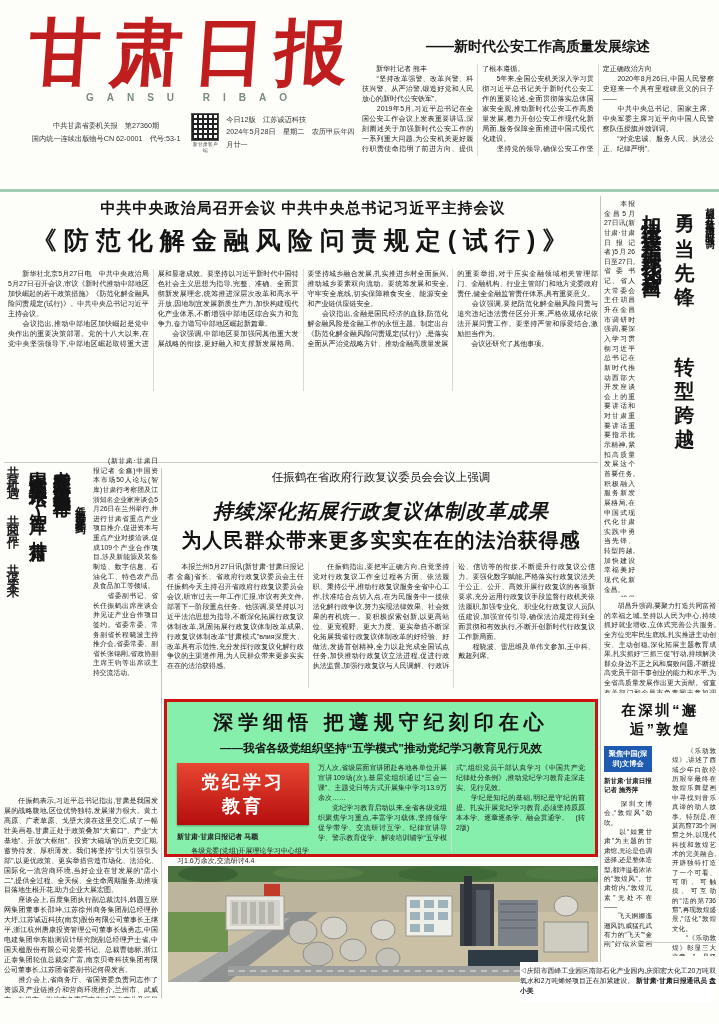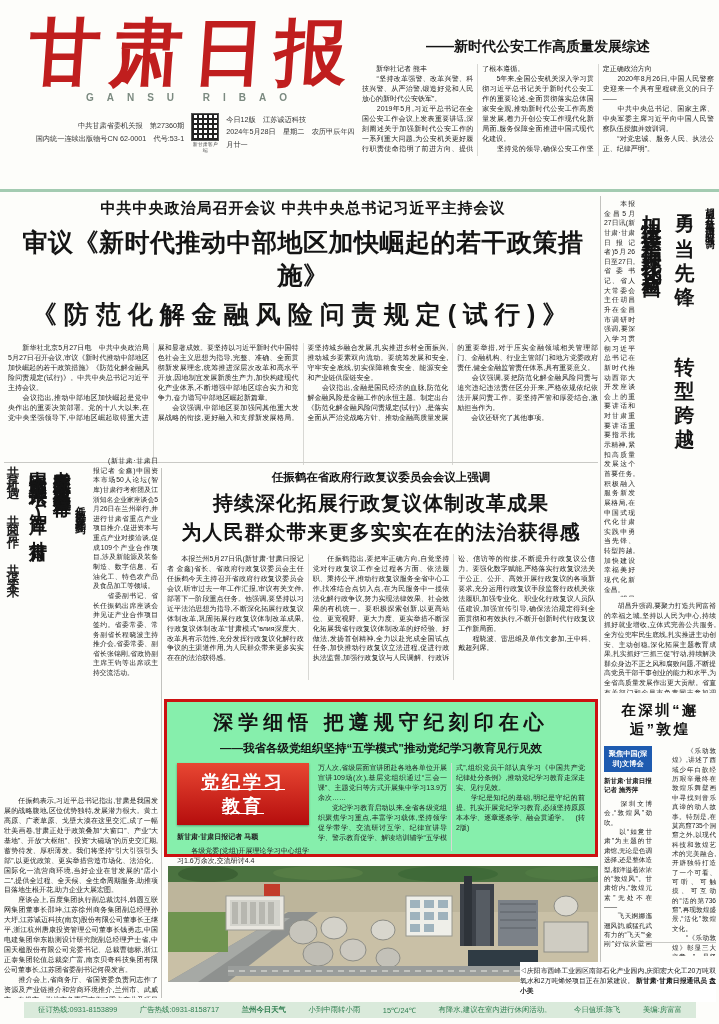--- a/index.html
+++ b/index.html
@@ -20,59 +20,59 @@
   .qr{width:26px;height:26px;border:1px solid #555;
       background-image:repeating-linear-gradient(0deg,#222 0 2px,transparent 2px 5px),
                        repeating-linear-gradient(90deg,#222 0 2px,#fff 2px 5px);}
   .qr-cap{font-size:5px;color:#555;text-align:center;}
   
   .h-police{font-size:25px;font-weight:900;letter-spacing:1px;color:#000;}
   .h-police-sub{font-size:14px;font-weight:bold;margin-top:22px;}
   .h-kicker{font-size:15px;font-weight:bold;letter-spacing:1px;}
   .h-big1{font-size:25px;font-weight:900;margin-top:8px;letter-spacing:0.5px;}
   .h-big2{font-size:25px;font-weight:900;margin-top:6px;letter-spacing:7px;}
-  .h-review-k{font-size:11.5px;font-weight:bold;}
+  .h-review-k{font-size:11.5px;font-weight:normal;}
   .h-review{font-size:20px;font-weight:900;line-height:1.45;letter-spacing:1px;}
   .rule-green{background:#a3cbb1;height:3px;}
   .rule-thin{background:#c9c9c5;height:1px;}
   .vline{width:1px;background:#c2c2be;}
   
   .hu-heads{writing-mode:vertical-rl;text-orientation:upright;}
   .hu-kicker{font-size:9.5px;font-weight:bold;letter-spacing:3px;padding-left:4px;}
   .hu-h1{font-size:20px;font-weight:900;letter-spacing:24px;padding-left:6px;}
   .hu-h2{font-size:20px;font-weight:900;letter-spacing:5px;}
   
   .slogan{font-size:12.5px;font-weight:bold;letter-spacing:7px;color:#222;}
   .forum-h{font-size:18px;font-weight:900;letter-spacing:2px;}
   .forum-sub{font-size:10.5px;font-weight:bold;padding-top:42px;letter-spacing:2px;}
   
   .redbox{border:3px solid #cc1111;background:#86efac;padding:7px 10px 6px 10px;box-sizing:border-box;}
   .disc-title{font-size:20px;font-weight:900;letter-spacing:5px;}
   .disc-sub{font-size:11.5px;font-weight:bold;margin-top:5px;}
   .badge-red{background:linear-gradient(180deg,#e84732,#b50d0d);color:#fff;font-size:18px;font-weight:900;
-             letter-spacing:3px;text-align:center;padding:7px 16px;box-shadow:0 1px 2px rgba(0,0,0,.35);text-decoration:underline;}
+             letter-spacing:3px;text-align:center;padding:7px 16px;box-shadow:0 1px 2px rgba(0,0,0,.35);}
   .byline{font-size:7px;font-weight:bold;color:#222;}
   
   .dh-title{font-size:14.5px;font-weight:900;letter-spacing:2.5px;}
   .badge-blue{background:#1e5bb0;color:#fff;font-size:7.2px;font-weight:bold;padding:3px 2px;text-align:center;}
   
   .footer{background:#daeadb;color:#2e7d4f;font-size:7.4px;display:flex;align-items:center;
           justify-content:space-between;padding:0 14px;box-sizing:border-box;}
   .caption{font-size:6.8px;line-height:1.5;text-align:justify;background:#fff;}
 </style>
 </head>
 <body>
 
 <div class="page">
 
   <div class="abs" style="left:28px;top:14px;width:330px;">
     <div class="logo center">甘肃日报</div>
     <div class="romanized center" style="margin-top:2px;">GANSU RIBAO</div>
     <div style="display:flex;align-items:center;gap:7px;margin-top:10px;">
-      <div class="mh-info" style="width:178px;text-align:right;">
+      <div class="mh-info" style="width:178px;text-align:center;">
         <div>中共甘肃省委机关报　第27360期</div>
         <div>国内统一连续出版物号CN 62-0001　代号:53-1</div>
       </div>
       <div>
         <div class="qr"></div>
         <div class="qr-cap">新甘肃客户端</div>
       </div>
       <div class="mh-info">
         <div>今日12版　江苏诚迈科技</div>
         <div>2024年5月28日　星期二　农历甲辰年四月廿一</div>
@@ -91,21 +91,20 @@
 　　中共中央总书记、国家主席、中央军委主席习近平向中国人民警察队伍授旗并致训词。
 　　“对党忠诚、服务人民、执法公正、纪律严明”。
 　　字字千钧,重若泰山,激励着全国公安机关和公安队伍更好履行职责使命,续写新的荣光。
 　　政治建设,固本培元。如何从政治上建设和掌握公安机关,从根本上确保公安队伍绝对忠诚可靠?　(转7版)</div>
   </div>
 
   <div class="abs rule-green" style="left:0;top:189px;width:719px;"></div>
 
   <div class="abs" style="left:8px;top:199px;width:590px;">
     <div class="h-kicker center">中共中央政治局召开会议 中共中央总书记习近平主持会议</div>
-    <div class="h-big1 center">审议《新时代推动中部地区加快崛起的若干政策措施》</div>
     <div class="h-big2 center">《防范化解金融风险问责规定(试行)》</div>
     <div class="bt cols4" style="height:122px;margin-top:12px;">　　新华社北京5月27日电　中共中央政治局5月27日召开会议,审议《新时代推动中部地区加快崛起的若干政策措施》《防范化解金融风险问责规定(试行)》。中共中央总书记习近平主持会议。
 　　会议指出,推动中部地区加快崛起是党中央作出的重要决策部署。党的十八大以来,在党中央坚强领导下,中部地区崛起取得重大进展和显著成效。要坚持以习近平新时代中国特色社会主义思想为指导,完整、准确、全面贯彻新发展理念,统筹推进深层次改革和高水平开放,因地制宜发展新质生产力,加快构建现代化产业体系,不断增强中部地区综合实力和竞争力,奋力谱写中部地区崛起新篇章。
 　　会议强调,中部地区要加强同其他重大发展战略的衔接,更好融入和支撑新发展格局。要坚持城乡融合发展,扎实推进乡村全面振兴,推动城乡要素双向流动。要统筹发展和安全,守牢安全底线,切实保障粮食安全、能源安全和产业链供应链安全。
 　　会议指出,金融是国民经济的血脉,防范化解金融风险是金融工作的永恒主题。制定出台《防范化解金融风险问责规定(试行)》,是落实全面从严治党战略方针、推动金融高质量发展的重要举措,对于压实金融领域相关管理部门、金融机构、行业主管部门和地方党委政府责任,健全金融监管责任体系,具有重要意义。
 　　会议强调,要把防范化解金融风险问责与追究违纪违法责任区分开来,严格依规依纪依法开展问责工作。要坚持严管和厚爱结合,激励担当作为。
 　　会议还研究了其他事项。</div>
   </div>
   <div class="abs rule-thin" style="left:4px;top:462px;width:594px;"></div>
 
@@ -132,21 +131,21 @@
     <div class="bt" style="flex:1;font-size:6.8px;">　　(新甘肃·甘肃日报记者 金鑫)中国资本市场50人论坛(智库)甘肃行考察团及江浙知名企业家座谈会5月26日在兰州举行,并进行甘肃省重点产业项目推介,促进资本与重点产业对接洽谈,促成109个产业合作项目,涉及新能源及装备制造、数字信息、石油化工、特色农产品及食品加工等领域。
 　　省委副书记、省长任振鹤出席座谈会并见证产业合作项目签约。省委常委、常务副省长程晓波主持推介会,省委常委、副省长张锦刚,省政协副主席王钧等出席或主持交流活动。</div>
   </div>
   <div class="abs bt" style="left:4px;top:796px;width:154px;height:202px;">　　任振鹤表示,习近平总书记指出,甘肃是我国发展的战略腹地,区位优势独特,发展潜力很大。黄土高原、广袤草原、戈壁大漠在这里交汇,成了一幅壮美画卷,甘肃正处于政策叠加“大窗口”、产业“大基地”、开放“大枢纽”、投资“大磁场”的历史交汇期,蓄势待发、厚积薄发。我们将坚持“引大引强引头部”,以更优政策、更实举措营造市场化、法治化、国际化一流营商环境,当好企业在甘发展的“店小二”,提供全过程、全天候、全生命周期服务,助推项目落地生根开花,助力企业大展宏图。
 　　座谈会上,百度集团执行副总裁沈抖,韩圆互联网集团董事长邵坤,江苏徐州商务集团副总经理孙大圩,江苏诚迈科技(南京)股份有限公司董事长王继平,浙江杭州唐康投资管理公司董事长钱勇志,中国电建集团华东勘测设计研究院副总经理尹士省,中国天楹股份有限公司党委书记、总裁曹德标,浙江正泰集团轮值总裁栾广富,南京贝奇科技集团有限公司董事长,江苏团省委副书记何畏发言。
 　　推介会上,省商务厅、省国资委负责同志作了资源及产业链推介和营商环境推介,兰州市、武威市、白银市、张掖市负责同志作了重点产业及项目推介,现场介绍了当地产业优势、投资环境和合作愿景,中国天楹股份有限公司党委书记、总裁曹德标,浙江正泰集团轮值总裁栾广富介绍了企业在甘投资发展情况。</div>
   <div class="abs vline" style="left:161px;top:468px;height:530px;"></div>
 
   <div class="abs" style="left:167px;top:470px;width:428px;">
     <div class="h-review-k center">任振鹤在省政府行政复议委员会会议上强调</div>
-    <div class="h-review center" style="margin-top:4px;">持续深化拓展行政复议体制改革成果</div>
+    <div class="h-review center" style="margin-top:12px;font-style:italic;">持续深化拓展行政复议体制改革成果</div>
     <div class="h-review center">为人民群众带来更多实实在在的法治获得感</div>
     <div class="bt cols3" style="height:126px;margin-top:7px;">　　本报兰州5月27日讯(新甘肃·甘肃日报记者 金鑫)省长、省政府行政复议委员会主任任振鹤今天主持召开省政府行政复议委员会会议,听审过去一年工作汇报,审议有关文件,部署下一阶段重点任务。他强调,要坚持以习近平法治思想为指导,不断深化拓展行政复议体制改革,巩固拓展行政复议体制改革成果,行政复议体制改革“甘肃模式”влия深度大、改革具有示范性,充分发挥行政复议化解行政争议的主渠道作用,为人民群众带来更多实实在在的法治获得感。
 　　任振鹤指出,要把牢正确方向,自觉坚持党对行政复议工作全过程各方面、依法履职、秉持公平,推动行政复议服务全省中心工作,找准结合点切入点,在为民服务中一揽依法化解行政争议,努力实现法律效果、社会效果的有机统一。要积极探索创新,以更高站位、更宽视野、更大力度、更实举措不断深化拓展我省行政复议体制改革的好经验、好做法,发扬首创精神,全力以赴完成全国试点任务,加快推动行政复议立法进程,促进行政执法监督,加强行政复议与人民调解、行政诉讼、信访等的衔接,不断提升行政复议公信力。要强化数字赋能,严格落实行政复议法关于公正、公开、高效开展行政复议的各项新要求,充分运用行政复议手段监督行政机关依法履职,加强专业化、职业化行政复议人员队伍建设,加强宣传引导,确保法治规定得到全面贯彻和有效执行,不断开创新时代行政复议工作新局面。
 　　程晓波、雷思维及单伟文参加,王中科、戴超列席。</div>
   </div>
 
   <div class="abs redbox" style="left:164px;top:699px;width:434px;height:158px;">
     <div class="disc-title center">深学细悟 把遵规守纪刻印在心</div>
     <div class="disc-sub center">——我省各级党组织坚持“五学模式”推动党纪学习教育见行见效</div>
     <div style="display:flex;gap:9px;margin-top:7px;">
@@ -236,24 +235,14 @@
 　　“《乐动敦煌》以音乐+科技+舞美的形式,沉浸式传播敦煌文化,‘活化’了敦煌壁画。”甘肃演艺集团文旅公司总经理、《乐动敦煌》项目负责人告诉记者,此次,带来的是10分钟“迷你版”《乐动敦煌》,主要为《乐动敦煌》精彩片段“飞天”“乐动丝路”“金刚力士”,以及复原的敦煌古乐器。这些古乐器不是简单展示的,是复原自《乐动敦煌》中演奏的,其中很多是主题,对观众参考有吸引力。　(转2版)</div>
     </div>
   </div>
   <div class="abs rule-thin" style="left:604px;top:942px;width:112px;"></div>
 
   <div class="abs caption" style="left:520px;top:962px;width:196px;height:36px;padding-top:4px;">
     <span>◁庆阳市西峰工业园区南部石化产业园内,庆阳宏大化工20万吨双氧水和2万吨烯烃项目正在加紧建设。</span>
     <span style="font-weight:bold;">新甘肃·甘肃日报通讯员 盘小美</span>
   </div>
 
-  <div class="abs footer" style="left:24px;top:1002px;width:672px;height:16px;">
-    <span>征订热线:0931-8153899</span>
-    <span>广告热线:0931-8158717</span>
-    <span style="font-weight:bold;">兰州今日天气</span>
-    <span>小到中雨转小雨</span>
-    <span>15℃/24℃</span>
-    <span>有降水,建议在室内进行休闲活动。</span>
-    <span>今日值班:陈飞</span>
-    <span>美编:房富富</span>
-  </div>
 
 </div>
 
 </body></html>

